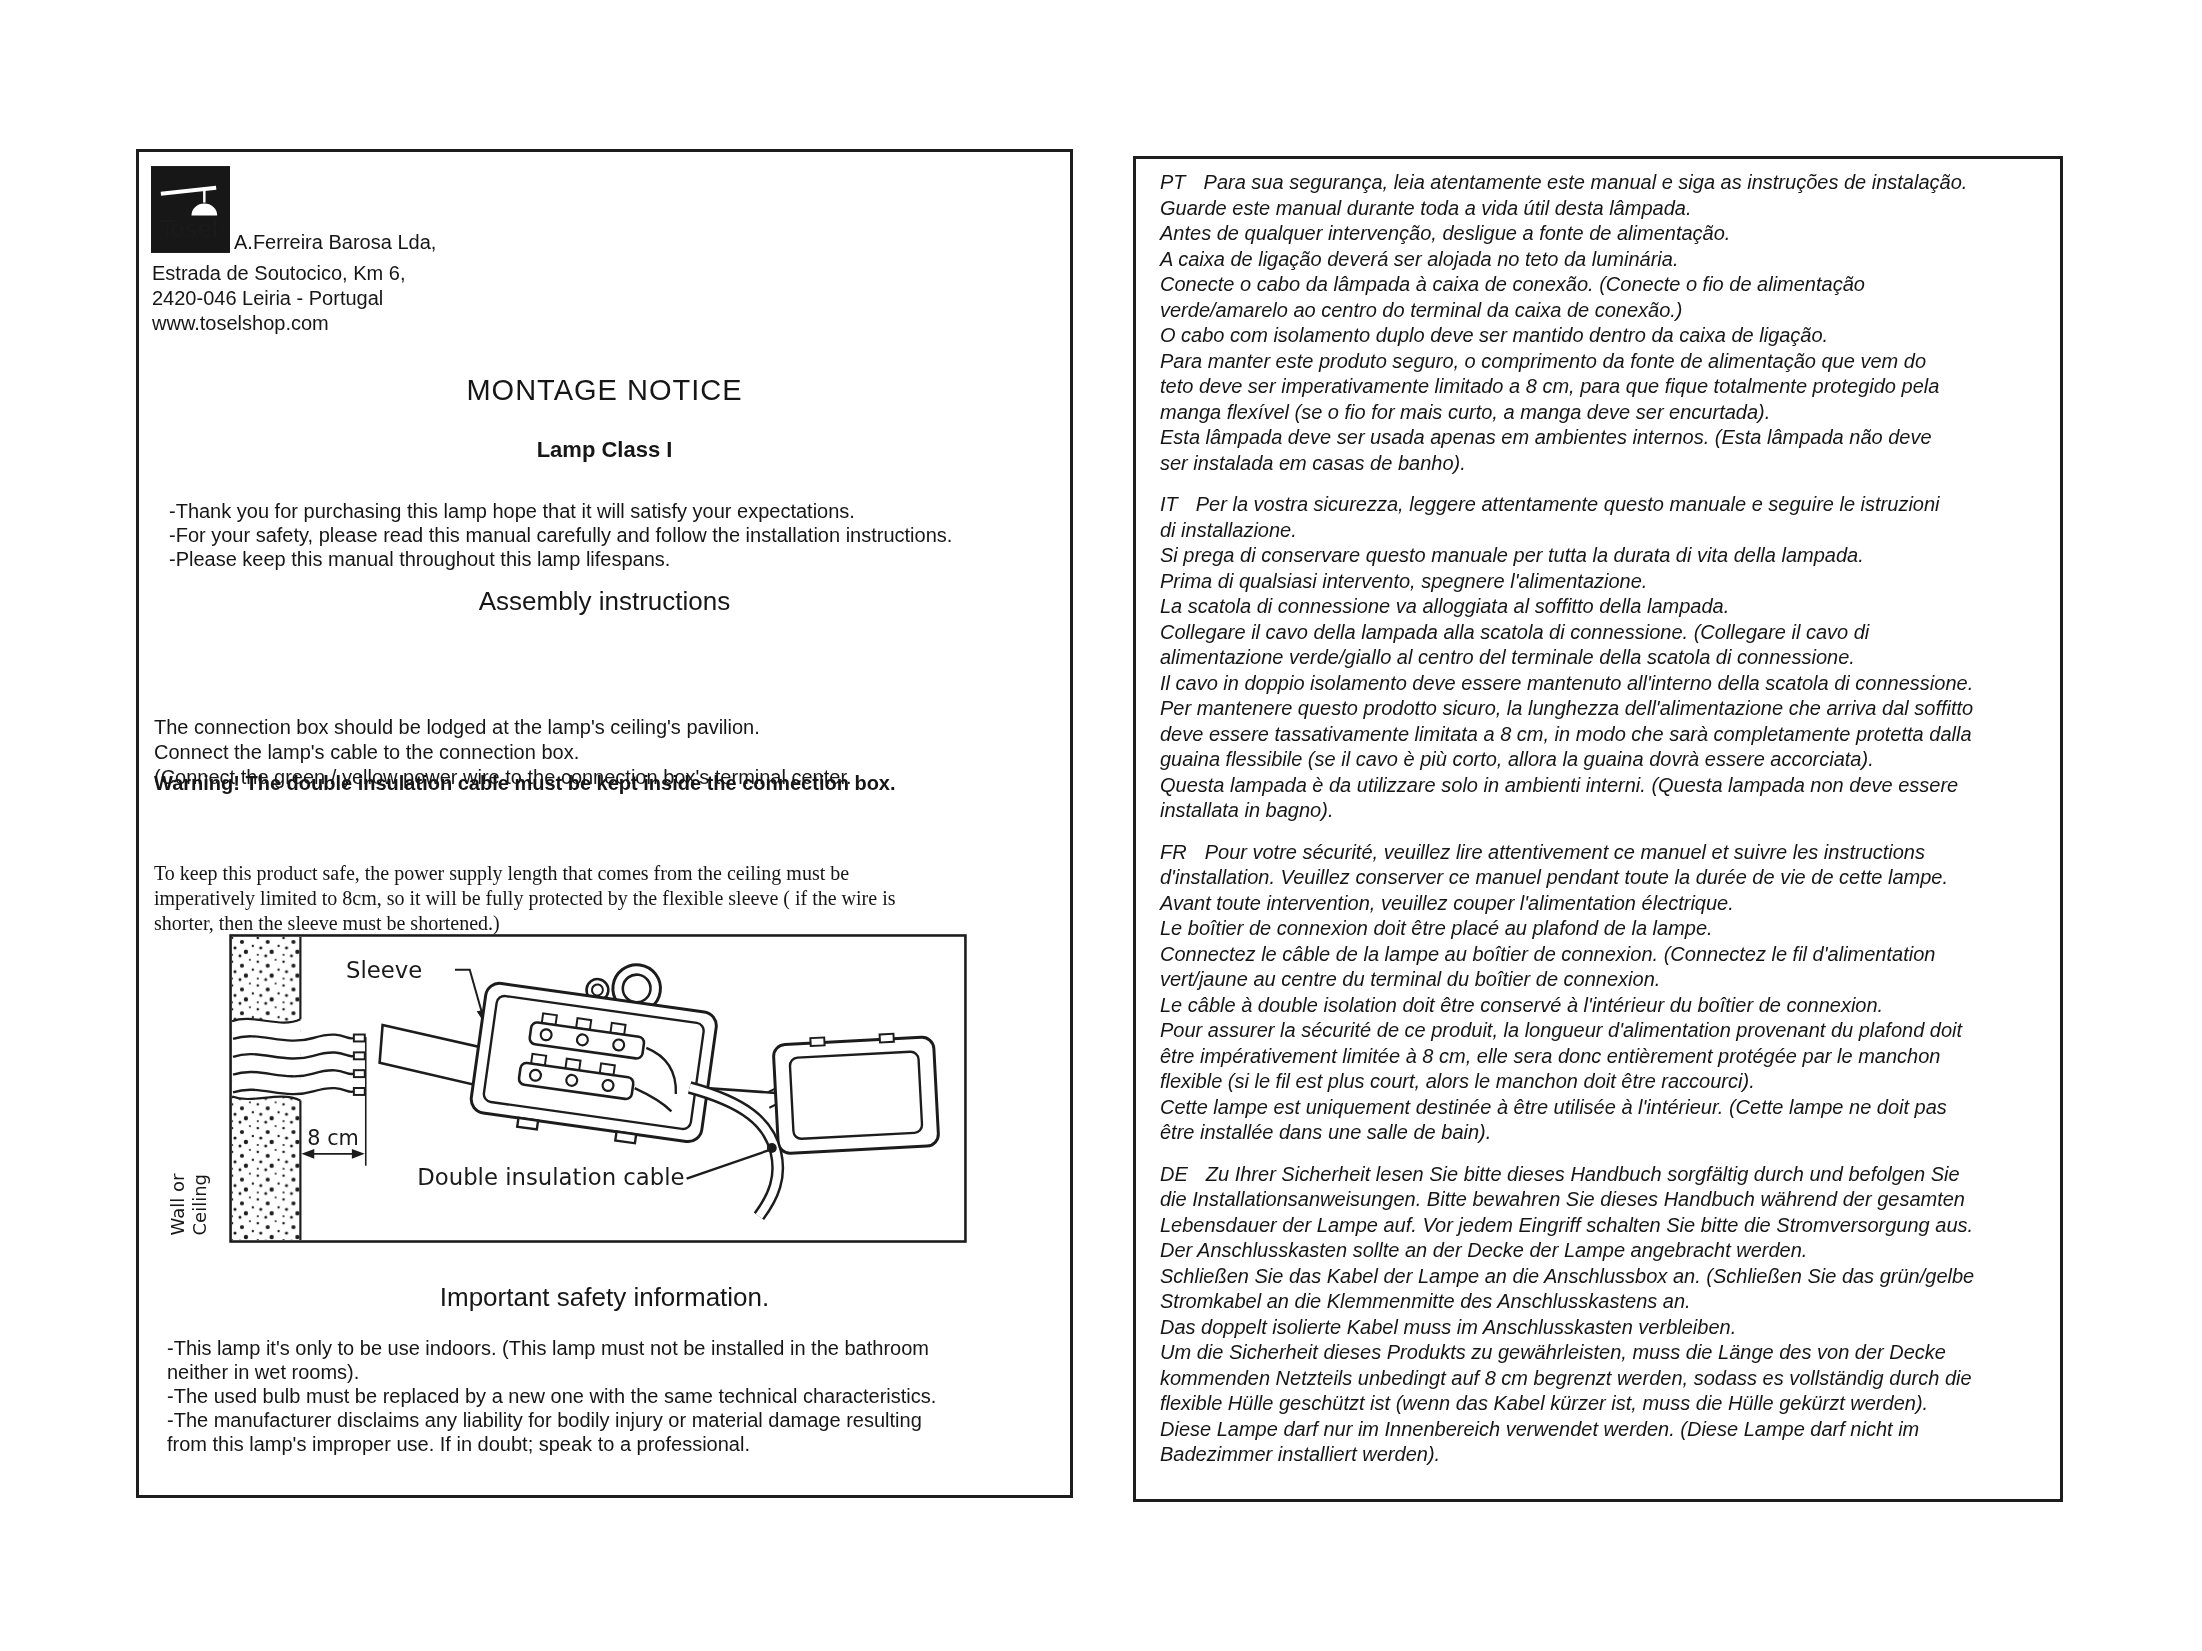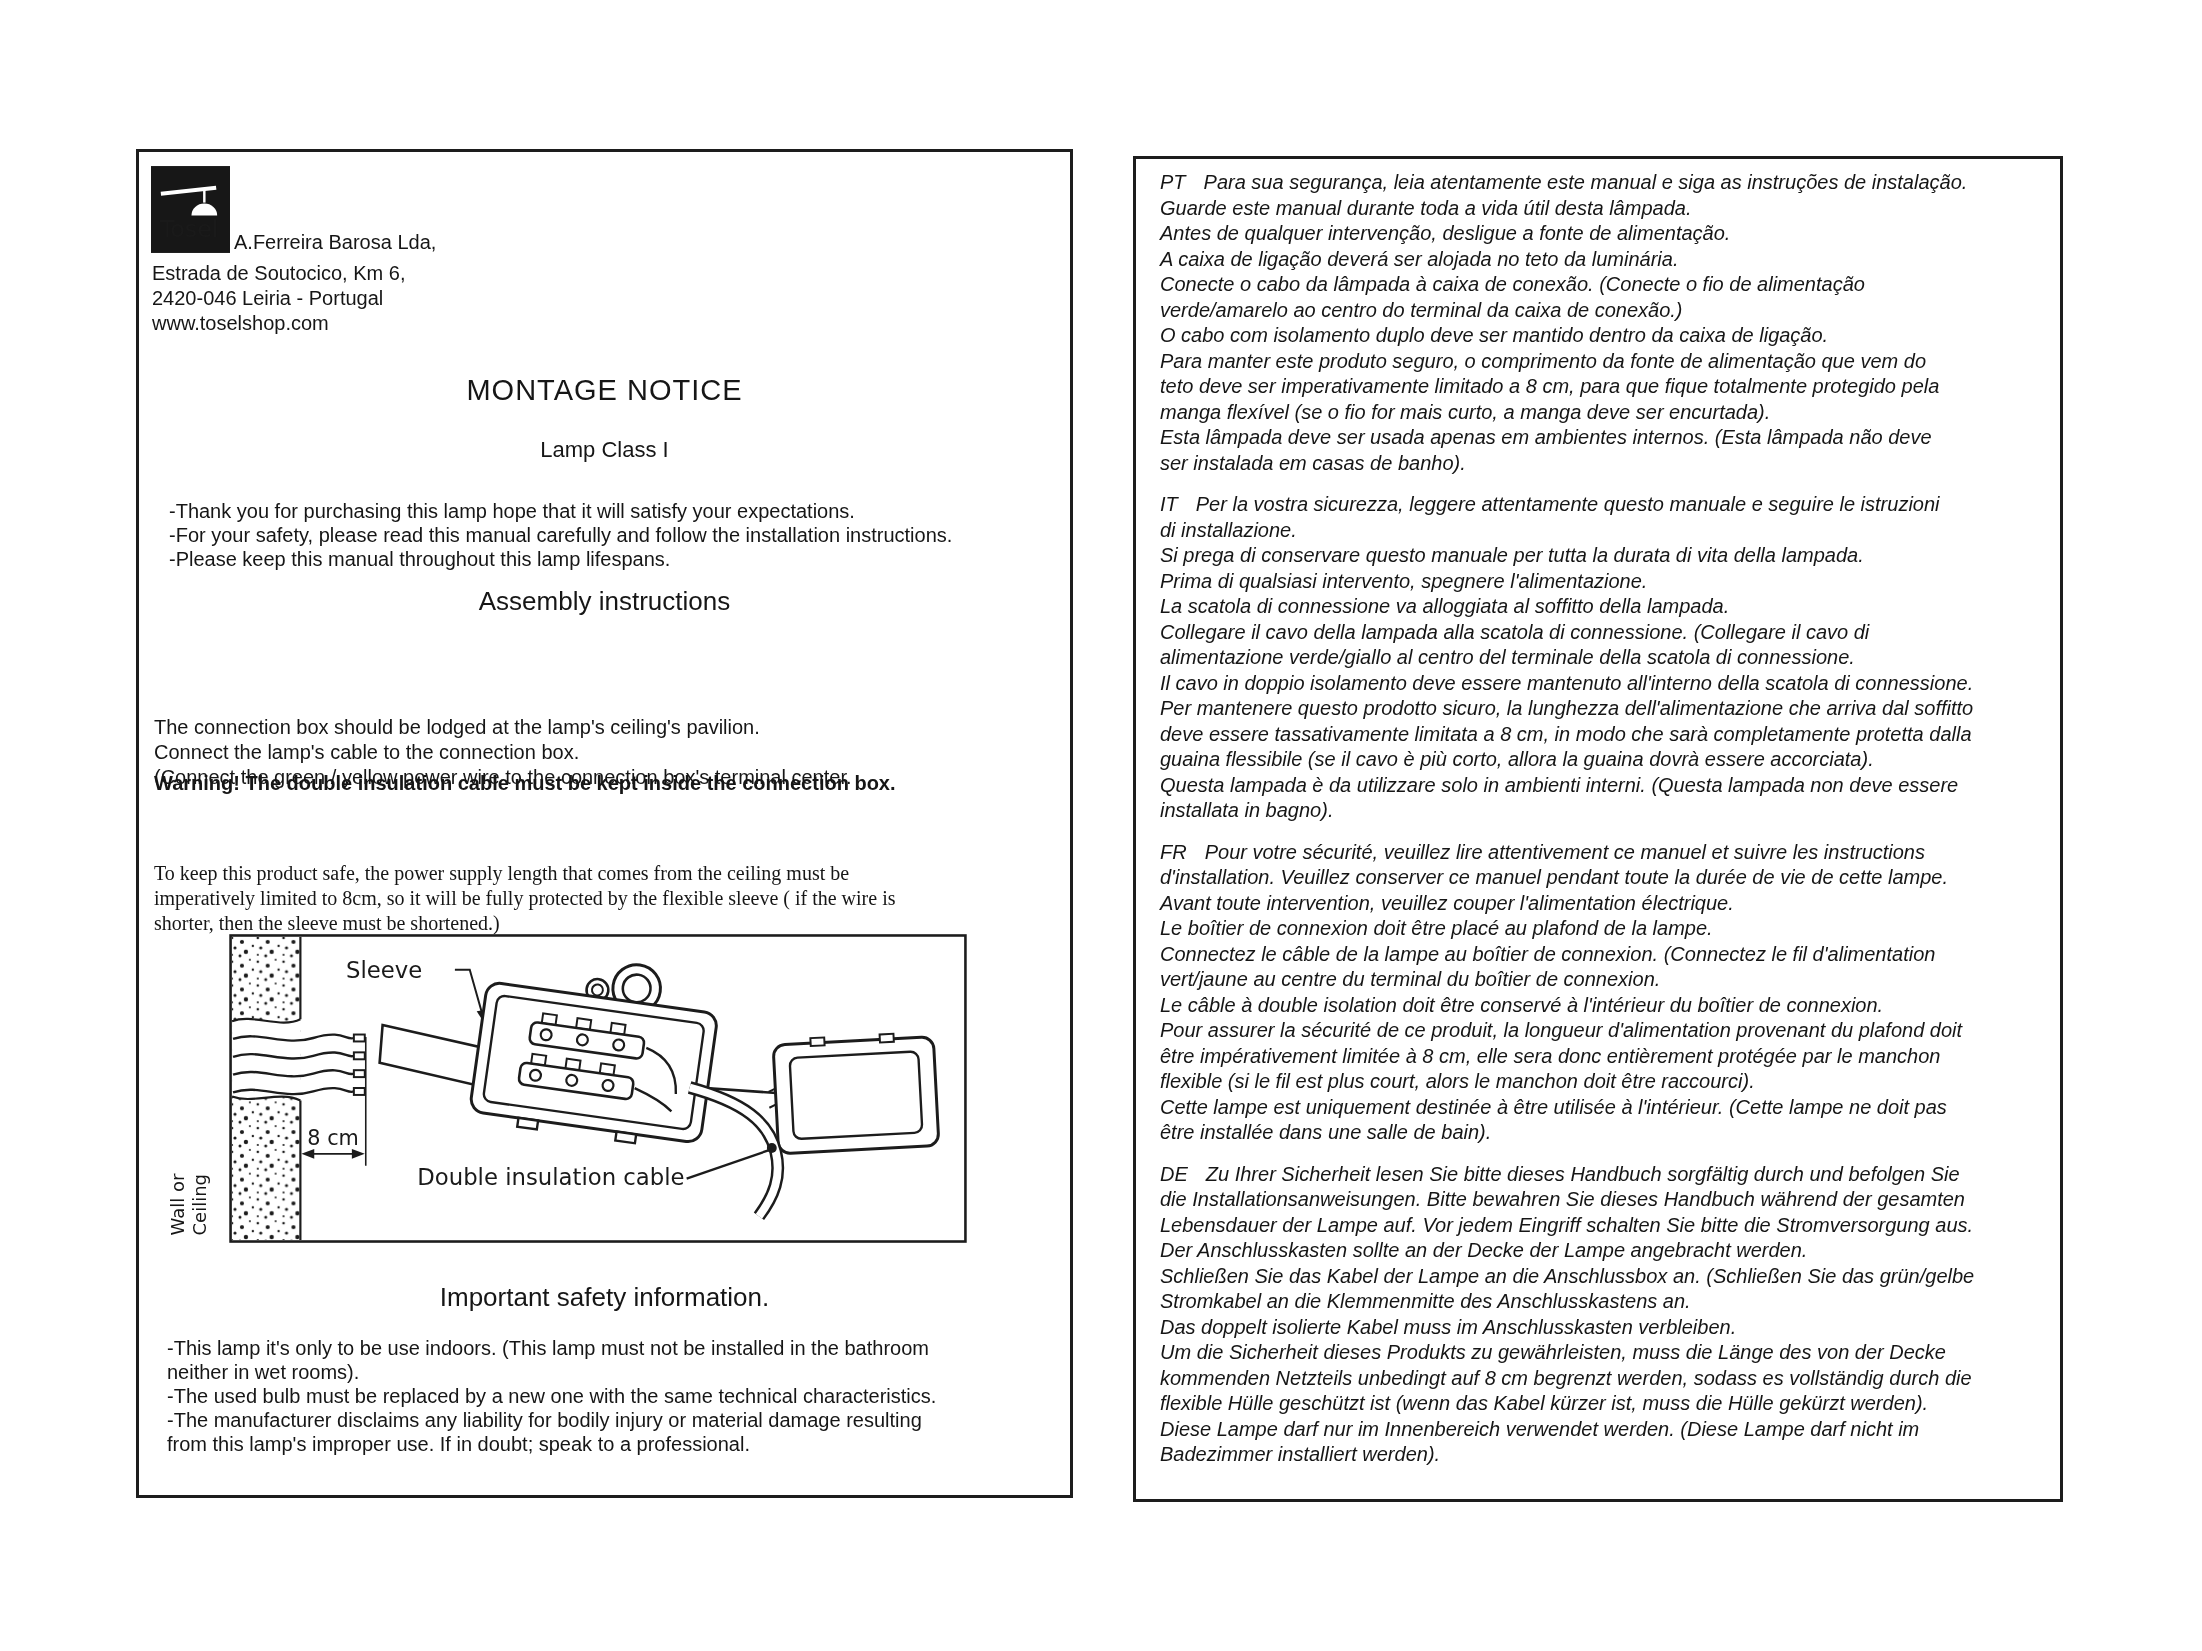--- a/index.html
+++ b/index.html
@@ -7,21 +7,21 @@
           font-family:"Liberation Sans",sans-serif;color:#161616;overflow:hidden;}
   .page{position:absolute;background:#fff;border:3px solid #1d1d1d;box-sizing:border-box;overflow:hidden;}
   #page1{left:136px;top:149px;width:937px;height:1349px;}
   #page2{left:1133px;top:156px;width:930px;height:1346px;font-style:italic;}
   .abs{position:absolute;}
   
   .logo-box{left:12px;top:14px;width:79px;height:87px;}
   .company{left:95px;top:79px;font-size:20px;white-space:pre;}
   .addr{left:13px;top:109px;font-size:20px;line-height:25px;white-space:pre-line;}
   .doc-title{left:0;right:0;top:222px;text-align:center;font-size:29px;letter-spacing:1px;white-space:pre;}
-  .doc-subtitle{left:0;right:0;top:285px;text-align:center;font-size:22px;font-weight:normal;white-space:pre;}
+  .doc-subtitle{left:0;right:0;top:285px;text-align:center;font-size:22px;font-weight:bold;white-space:pre;}
   .intro{left:30px;top:347px;font-size:20px;line-height:24px;white-space:pre;}
   .h-center{left:0;right:0;text-align:center;font-size:26px;white-space:pre;}
   .h-assembly{top:434px;}
   .h-safety{top:1130px;}
   .warn{left:15px;font-size:20px;font-weight:bold;white-space:pre;}
   .warn1{top:472px;}
   .warn2{top:620px;}
   .body-block{left:15px;font-size:20px;line-height:25px;white-space:pre;margin-top:40px;}
   .inst1{top:523px;}
   .inst2{top:669px;font-family:Liberation Serif, serif;}

